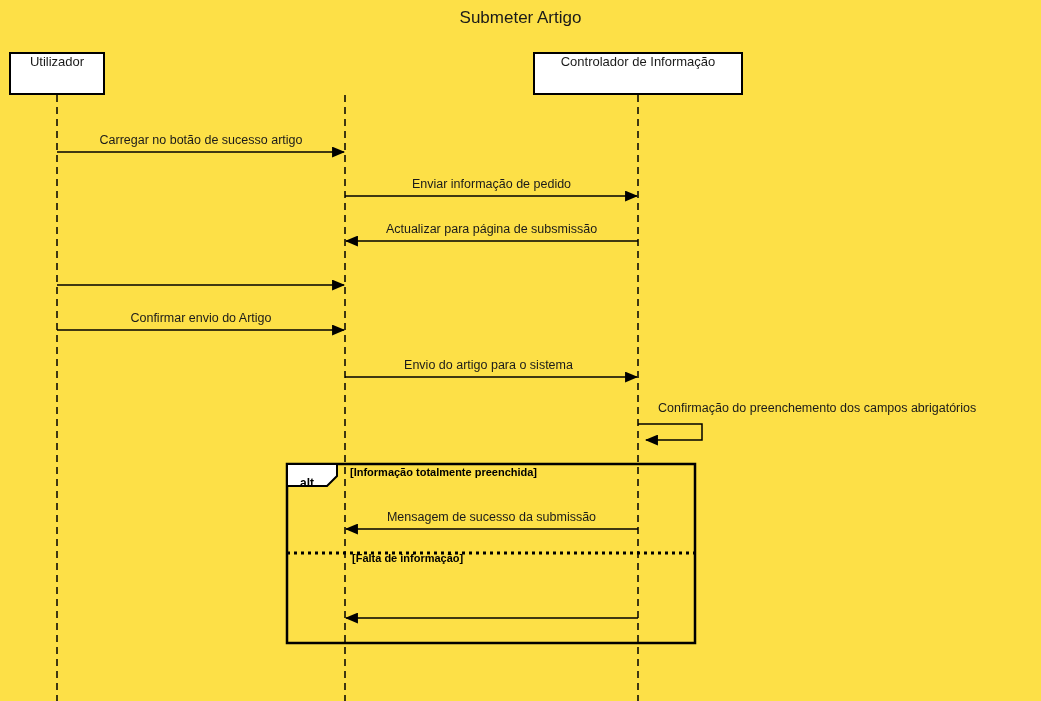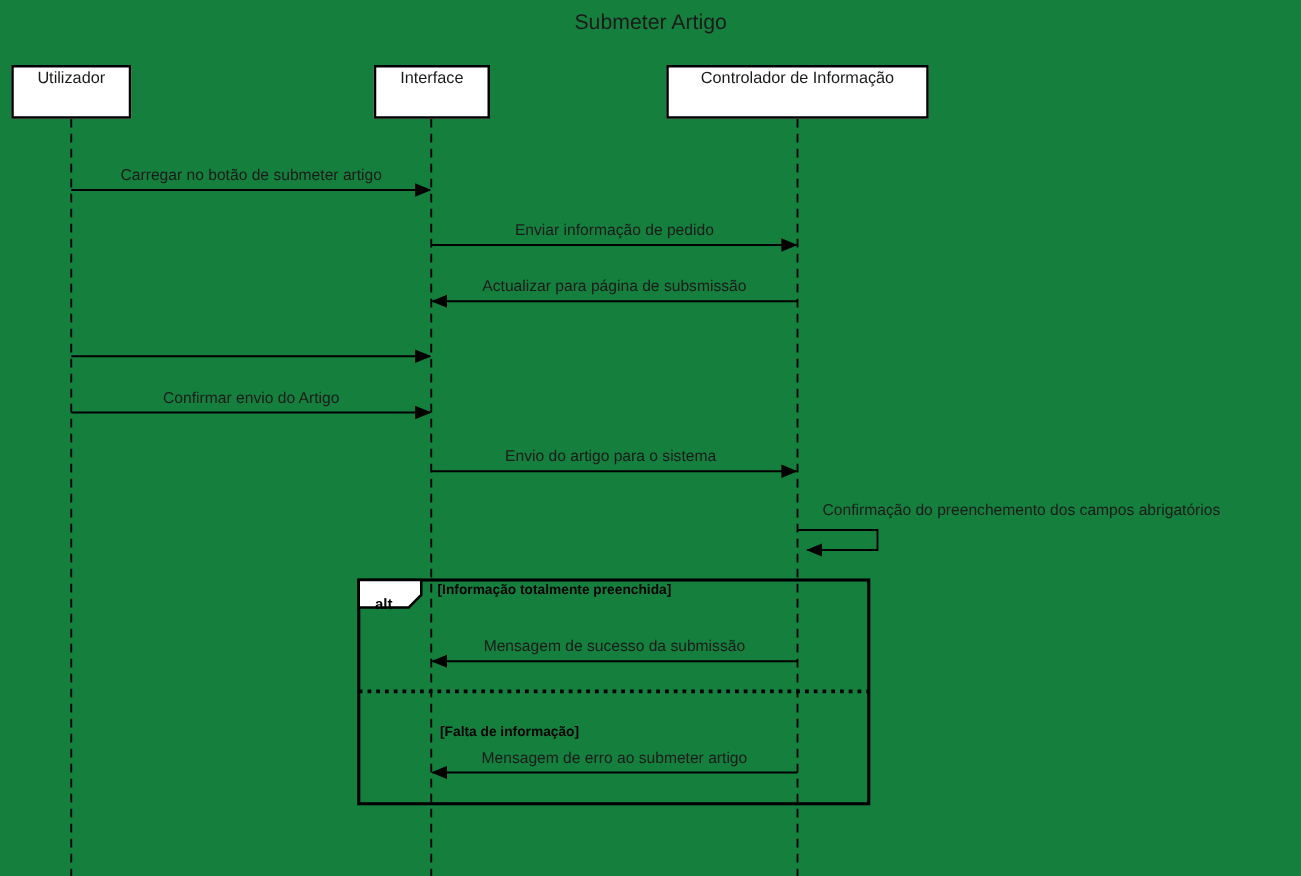--- a/index.html
+++ b/index.html
@@ -4,21 +4,21 @@
 <style>
   html, body {
     margin: 0;
     padding: 0;
     background: #ffffff;
   }
   #canvas {
     position: relative;
     width: 1041px;
     height: 701px;
-    background: #15803d;
+    background: #fde047;
     font-family: "Liberation Sans", sans-serif;
     color: #000000;
     overflow: hidden;
   }
   #svg-layer {
     position: absolute;
     left: 0; top: 0;
     width: 1041px; height: 701px;
   }
   .diagram-title {
@@ -100,33 +100,29 @@
 
     <line x1="638" y1="529" x2="346" y2="529" stroke="#000000" stroke-width="1.5" marker-end="url(#arr)"></line>
     <line x1="638" y1="618" x2="346" y2="618" stroke="#000000" stroke-width="1.5" marker-end="url(#arr)"></line>
   </svg>
 
   <div class="diagram-title">Submeter Artigo</div>
 
   <div class="actor-box" style="left:9px; top:52px; width:96px; height:43px;">
     <span>Utilizador</span>
   </div>
-  <div class="actor-box" style="left:299px; top:52px; width:93px; height:43px;">
-    <span>Interface</span>
-  </div>
   <div class="actor-box" style="left:533px; top:52px; width:210px; height:43px;">
     <span>Controlador de Informação</span>
   </div>
 
-  <div class="msg-label" style="left:57px; top:133px; width:288px;">Carregar no botão de submeter artigo</div>
+  <div class="msg-label" style="left:57px; top:133px; width:288px;">Carregar no botão de sucesso artigo</div>
   <div class="msg-label" style="left:345px; top:177px; width:293px;">Enviar informação de pedido</div>
   <div class="msg-label" style="left:345px; top:222px; width:293px;">Actualizar para página de subsmissão</div>
   <div class="msg-label" style="left:57px; top:311px; width:288px;">Confirmar envio do Artigo</div>
   <div class="msg-label" style="left:342px; top:358px; width:293px;">Envio do artigo para o sistema</div>
   <div class="msg-label left-anchored" style="left:658px; top:401px; width:383px;">Confirmação do preenchemento dos campos abrigatórios</div>
   <div class="msg-label" style="left:345px; top:510px; width:293px;">Mensagem de sucesso da submissão</div>
-  <div class="msg-label" style="left:345px; top:599px; width:293px;">Mensagem de erro ao submeter artigo</div>
 
   <div class="alt-operator-label">alt</div>
   <div class="guard-label" style="left:350px; top:466px;">[Informação totalmente preenchida]</div>
-  <div class="guard-label" style="left:352px; top:580px;">[Falta de informação]</div>
+  <div class="guard-label" style="left:352px; top:552px;">[Falta de informação]</div>
 
 </div>
 
 </body></html>

